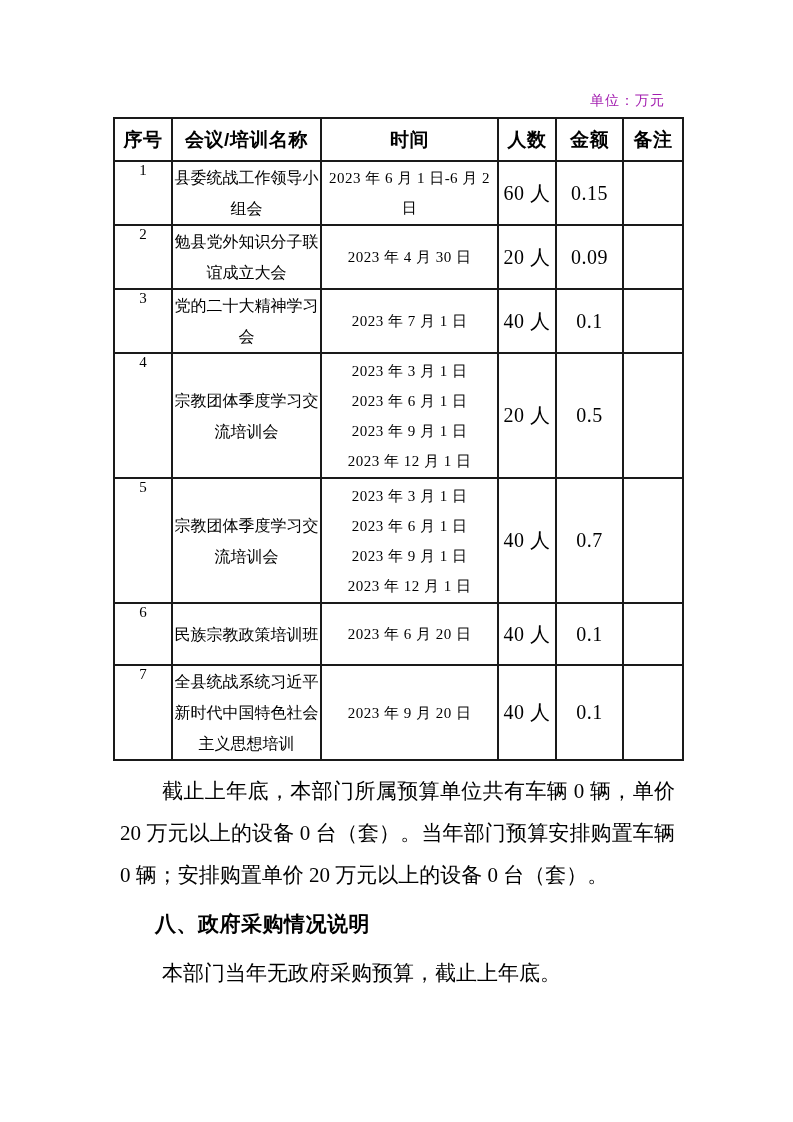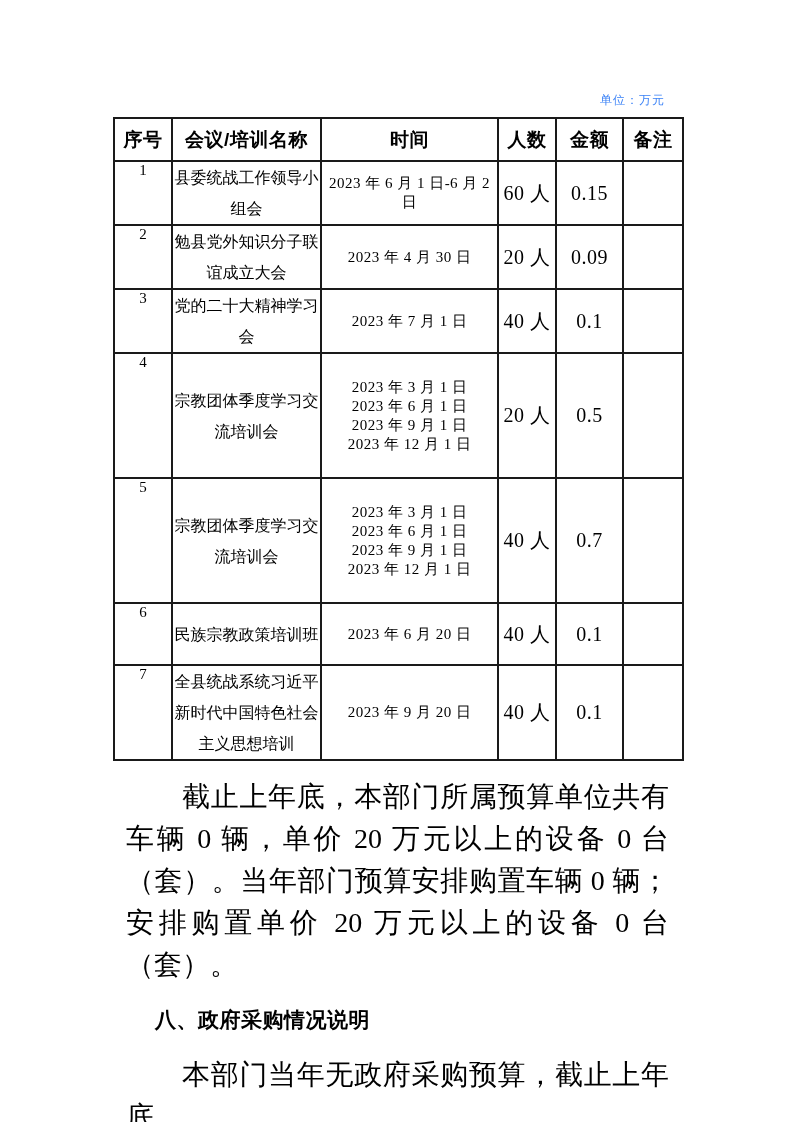--- a/index.html
+++ b/index.html
@@ -18,23 +18,23 @@
     left: 0; top: 0;
     width: 793px; height: 1122px;
     background: #ffffff;
   }
 
   
   .unit-label {
     position: absolute;
     top: 92px;
     right: 128px;
-    font-size: 12px;
+    font-size: 14px;
     letter-spacing: 1px;
-    color: #3b82f6;
+    color: #a21caf;
     font-family: "Liberation Serif", "DejaVu Serif", serif;
   }
 
   
   table.budget-table {
     position: absolute;
     left: 113px;
     top: 117px;
     width: 569px;
     border-collapse: collapse;
@@ -67,21 +67,21 @@
   }
   td.name {
     vertical-align: middle;
     font-size: 16px;
     line-height: 31px;
     padding: 0 7px;
   }
   td.dates {
     vertical-align: middle;
     font-size: 15px;
-    line-height: 19px;
+    line-height: 30px;
     white-space: pre-line;
     letter-spacing: 0.5px;
   }
   td.people, td.amount {
     vertical-align: middle;
     font-size: 20px;
     letter-spacing: 0.5px;
   }
   td.note { vertical-align: middle; font-size: 15px; }
 
@@ -95,22 +95,22 @@
   .notes h2 {
     margin: 0;
     font-family: "Liberation Sans", "DejaVu Sans", sans-serif;
     font-weight: 700;
     font-size: 21px;
     line-height: 42px;
     text-indent: 42px;
     letter-spacing: 0.5px;
   }
   .notes p {
-    margin: 13px;
-    font-size: 28px;
+    margin: 7px;
+    font-size: 21px;
     line-height: 42px;
     text-align: justify;
     text-indent: 2em;
     font-family: "Liberation Serif", "DejaVu Serif", serif;
   }
 </style>
 </head>
 <body>
 
 <div class="page">

